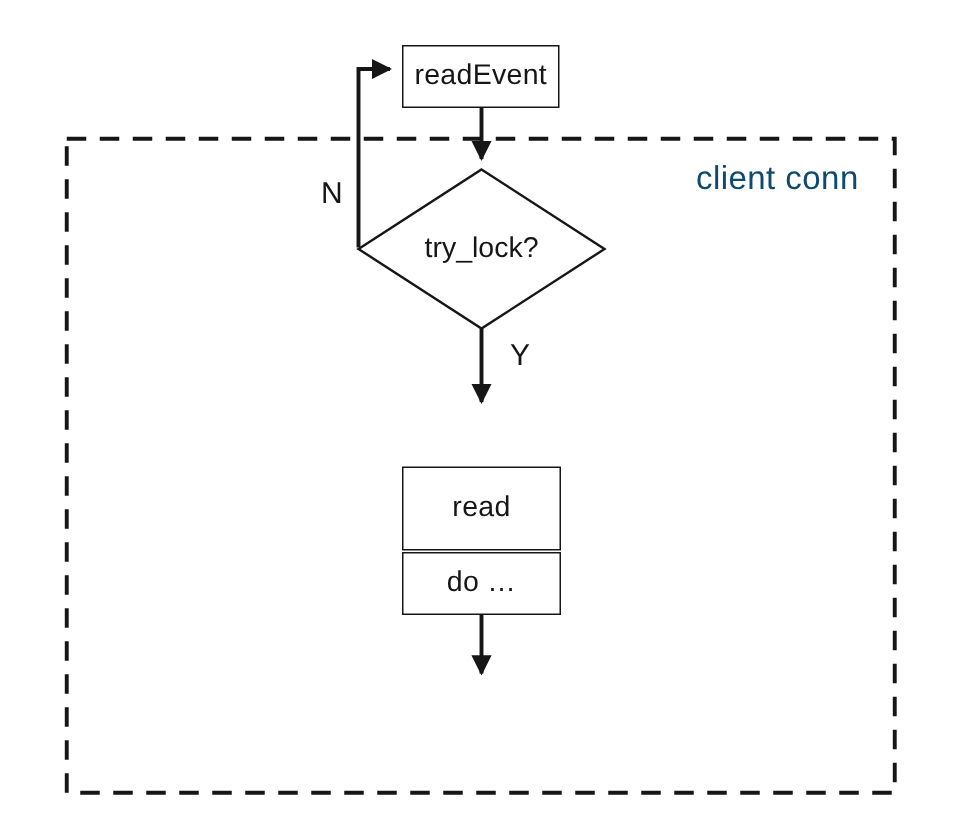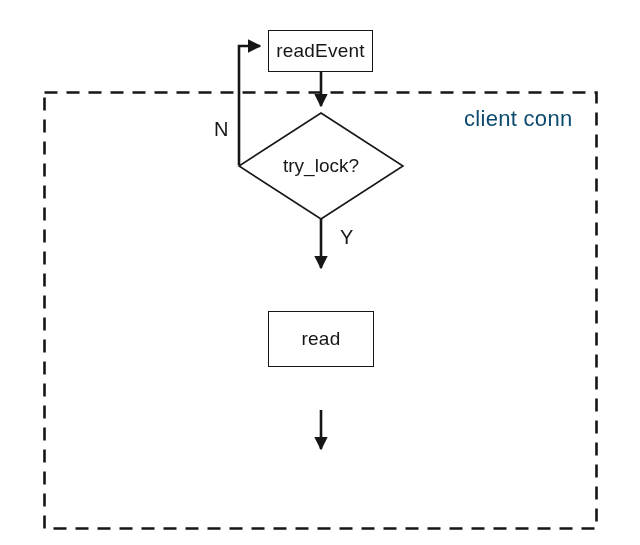--- a/index.html
+++ b/index.html
@@ -78,20 +78,23 @@
   <div class="node" style="left:268px; top:30px; width:105px; height:42px;">
     <span>readEvent</span>
   </div>
 
   <div class="diamond-label">try_lock?</div>
 
   <div class="node" style="left:268px; top:276px; width:106px; height:56px;margin-top:35px;">
     <span>read</span>
   </div>
 
+  <div class="node" style="left:268px; top:368px; width:106px; height:42px;">
+    <span>do …</span>
+  </div>
 
 
   <div class="branch-label" style="left:214px; top:118px;">N</div>
 
   <div class="branch-label" style="left:340px; top:226px;">Y</div>
 
   <div class="region-label" style="color: #0c4a6e;">client conn</div>
 
 </div>
 

